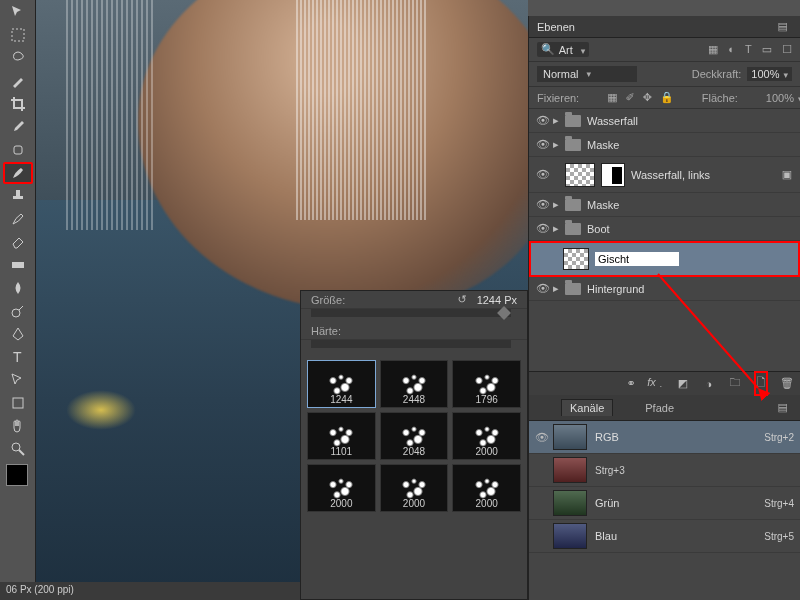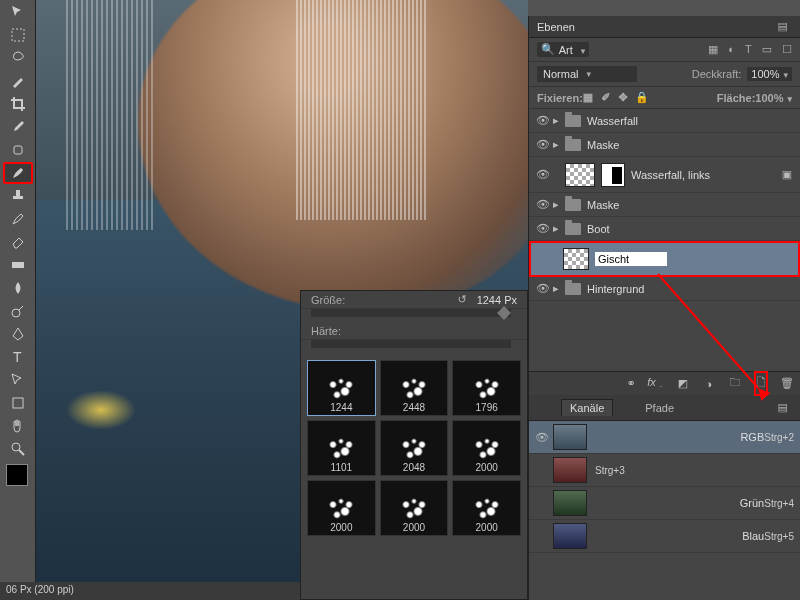--- a/index.html
+++ b/index.html
@@ -22,76 +22,76 @@
 
   
   .brush-panel { position: absolute; left: 300px; top: 290px; width: 228px; height: 310px; background: #424242; border: 1px solid #222; }
   .brush-row { display: flex; align-items: center; padding: 2px 10px; color: #ccc; border-bottom: 1px solid #383838; }
   .brush-row .label { width: 60px; color: #aaa; }
   .brush-row .reset { margin-left: auto; color: #bbb; padding-right: 6px; }
   .brush-row .val { color: #ddd; padding-left: 4px; }
   .slider { width: 200px; height: 8px; margin: 0 10px 6px; background: #333; position: relative; }
   .slider .thumb { position: absolute; right: 0; top: -3px; width: 14px; height: 14px; background: #777; transform: rotate(45deg) scale(0.7); }
   .brush-grid { display: grid; grid-template-columns: repeat(3, 1fr); gap: 4px; padding: 6px; }
-  .brush-cell { background: #111; height: 56px; position: relative; display: flex; align-items: center; justify-content: center; border: 1px solid #333; }
+  .brush-cell { background: #111; height: 48px; position: relative; display: flex; align-items: center; justify-content: center; border: 1px solid #333; }
   .brush-cell.sel { border: 1px solid #7da8d6; }
   .brush-cell .sz { position: absolute; bottom: 2px; left: 0; right: 0; text-align: center; color: #ccc; font-size: 10px; }
   .brush-cell .splash { width: 40px; height: 34px; background: radial-gradient(circle at 30% 40%, #fff 2px, transparent 4px), radial-gradient(circle at 60% 60%, #fff 3px, transparent 5px), radial-gradient(circle at 50% 30%, #fff 1px, transparent 3px), radial-gradient(circle at 40% 70%, #fff 2px, transparent 4px), radial-gradient(circle at 70% 40%, #fff 2px, transparent 4px); }
 
   
   .panels { position: absolute; right: 0; top: 16px; width: 272px; height: 600px; background: #454545; border-left: 1px solid #222; }
   .panel-header { background: #3a3a3a; padding: 4px 8px; display: flex; align-items: center; border-bottom: 1px solid #222; }
   .panel-header .title { color: #ddd; font-size: 11px; }
   .panel-header .tab { padding: 2px 8px; color: #bbb; margin-left: 24px; }
   .panel-header .tab.active { background: #454545; color: #ddd; border-top: 1px solid #222; border-left: 1px solid #222; border-right: 1px solid #222; }
 
   .layer-opts { padding: 4px 8px; display: flex; align-items: center; gap: 6px; border-bottom: 1px solid #333; }
   .layer-opts .sel { background: #333; padding: 2px 6px; display: flex; align-items: center; gap: 4px;}
   .layer-opts .sel.wide { min-width: 100px;}
   .layer-opts .lbl { color: #aaa; }
   .layer-opts .pct { background: #333; padding: 1px 4px; }
 
-  .lock-row { padding: 4px 8px; display: flex; align-items: center; gap: 0; border-bottom: 1px solid #333; color: #aaa; font-weight: bold; }
+  .lock-row { padding: 4px 8px; display: flex; align-items: center; gap: 28px; border-bottom: 1px solid #333; color: #aaa; }
   .lock-opts { display:flex; gap:8px; }
 
   .layers-list { background: #454545; }
   .layer-row { display: flex; align-items: center; min-height: 24px; padding: 2px 4px; border-bottom: 1px solid #3a3a3a; }
   .layer-row.tall { min-height: 36px; }
   .layer-row .eye { width: 20px; text-align: center; color: #bbb; }
   .layer-row .tri { width: 12px; color: #bbb; }
   .layer-row .thumb { width: 30px; height: 24px; background: #777; border: 1px solid #222; margin-right: 6px; display: flex; align-items: center; justify-content: center; }
   .layer-row .checker { background: repeating-conic-gradient(#aaa 0 25%, #fff 0 50%) 0 0/8px 8px; }
   .layer-row .mask { width: 24px; height: 24px; background: #fff; border: 1px solid #222; margin-right: 6px; position: relative; }
   .layer-row .mask::after { content:''; position:absolute; right:2px; top:3px; width:10px; height:17px; background:#000; }
   .layer-row .folder { width: 16px; height: 12px; background: #8a8a8a; border-radius: 1px; margin-right: 6px; position: relative; }
   .layer-row .folder::before { content:''; position:absolute; top:-3px; left:0; width:7px; height:3px; background:#8a8a8a; border-radius:1px 1px 0 0;}
   .layer-row .name { color: #ddd; flex: 1; }
   .layer-row .link { color:#bbb; width:18px; text-align:center;}
 
   .layer-row.selected { background: #6a7d92; border: 2px solid #f00; }
-  .layer-row.selected .name-edit { background: #fff; color: #000; padding: 1px 3px; width: 72px; font-family: inherit; font-size: 11px; border: none; display: inline-block; }
+  .layer-row.selected .name-edit { background: #fff; color: #000; padding: 1px 3px; width: 84px; font-family: inherit; font-size: 11px; border: none; display: inline-block; }
   .layer-row.selected .thumb { width:26px; height:22px;}
 
   .arrow { position: absolute; pointer-events: none; }
   .arrow svg { overflow: visible; }
 
   .layers-footer { display: flex; align-items: center; justify-content: flex-end; gap: 12px; padding: 4px 6px; border-top: 1px solid #222; background: #3e3e3e; color: #bbb; height: 24px;}
   .layers-footer .icn { width: 14px; display:flex; justify-content:center; }
   .layers-footer .icn.hl { border: 2px solid #f00; padding: 1px 2px; }
 
   .channels { background: #454545; }
   .chan-row { display: flex; align-items: center; padding: 3px 6px; border-bottom: 1px solid #3a3a3a; }
   .chan-row.active { background: #5a6a7a; }
   .chan-row .eye { width: 18px; color:#bbb;}
   .chan-row .thumb { width: 34px; height: 26px; border: 1px solid #222; margin-right: 8px; }
   .chan-row .thumb.rgb { background: linear-gradient(#6a7a88, #3a4a58); }
   .chan-row .thumb.r { background: linear-gradient(#8a5050, #502020); }
   .chan-row .thumb.g { background: linear-gradient(#506a50, #203520); }
   .chan-row .thumb.b { background: linear-gradient(#505a80, #202548); }
-  .chan-row .cname { flex: 1; color: #ddd; text-align: right; }
+  .chan-row .cname { flex: 1; color: #ddd; }
   .chan-row .short { color: #ccc; font-size: 10px; }
 
   .statusbar { position: absolute; left: 0; bottom: 0; width: 300px; height: 18px; background: #3a3a3a; color: #ccc; font-size: 10px; padding: 2px 6px; z-index: 5;}
   .searchfield { background:#333; display:flex; align-items:center; gap:4px; padding:1px 4px; border-radius:2px;}
   .chev::after{content:'▾'; font-size:9px; color:#aaa; margin-left:4px;}
   .menu-dots{ margin-left:auto; color:#aaa; padding:0 4px;}
 </style>
 </head>
 <body>
 

